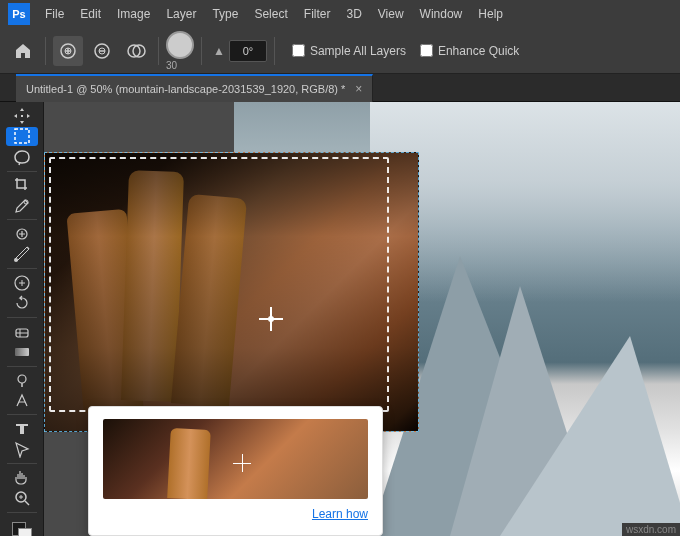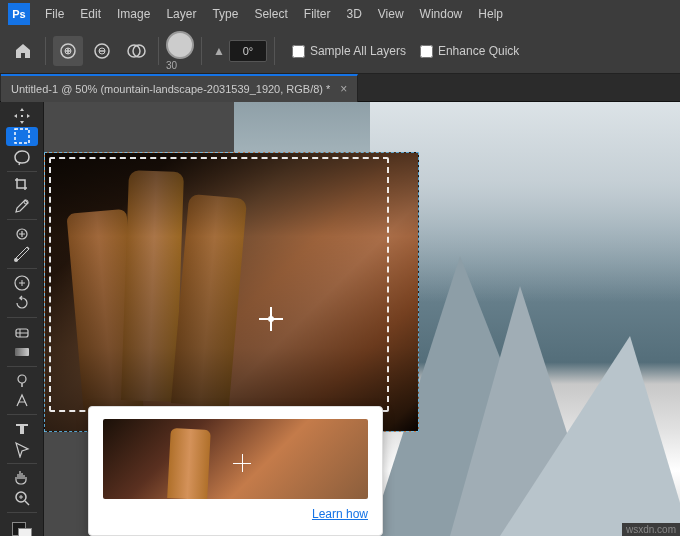--- a/index.html
+++ b/index.html
@@ -51,30 +51,30 @@
     }
     .angle-icon { color: #aaa; font-size: 12px; }
     .angle-input {
       width: 38px; height: 22px; background: #1a1a1a; color: #ccc;
       border: 1px solid #555; border-radius: 2px; text-align: center;
       font-size: 11px;
     }
 
     
     .checkbox-option {
-      display: flex; align-items: flex-end; gap: 5px;
+      display: flex; align-items: flex-start; gap: 5px;
       color: #ccc; font-size: 12px; margin-left: 10px; cursor: pointer;
     }
     .checkbox-option input[type="checkbox"] { cursor: pointer; }
 
     
     .tab-bar {
       display: flex; align-items: center; height: 28px;
       background: #2b2b2b; border-bottom: 1px solid #111;
-      padding-left: 1px;
+      padding-left: 16px;
     }
     .tab {
       display: flex; align-items: center; height: 28px;
       background: #444; color: #ccc; font-size: 11px;
       padding: 0 10px; border-right: 1px solid #222;
       border-top: 2px solid #1473e6; cursor: pointer; gap: 6px;
     }
     .tab-close {
       color: #aaa; font-size: 12px; cursor: pointer; margin-left: 4px;
     }

